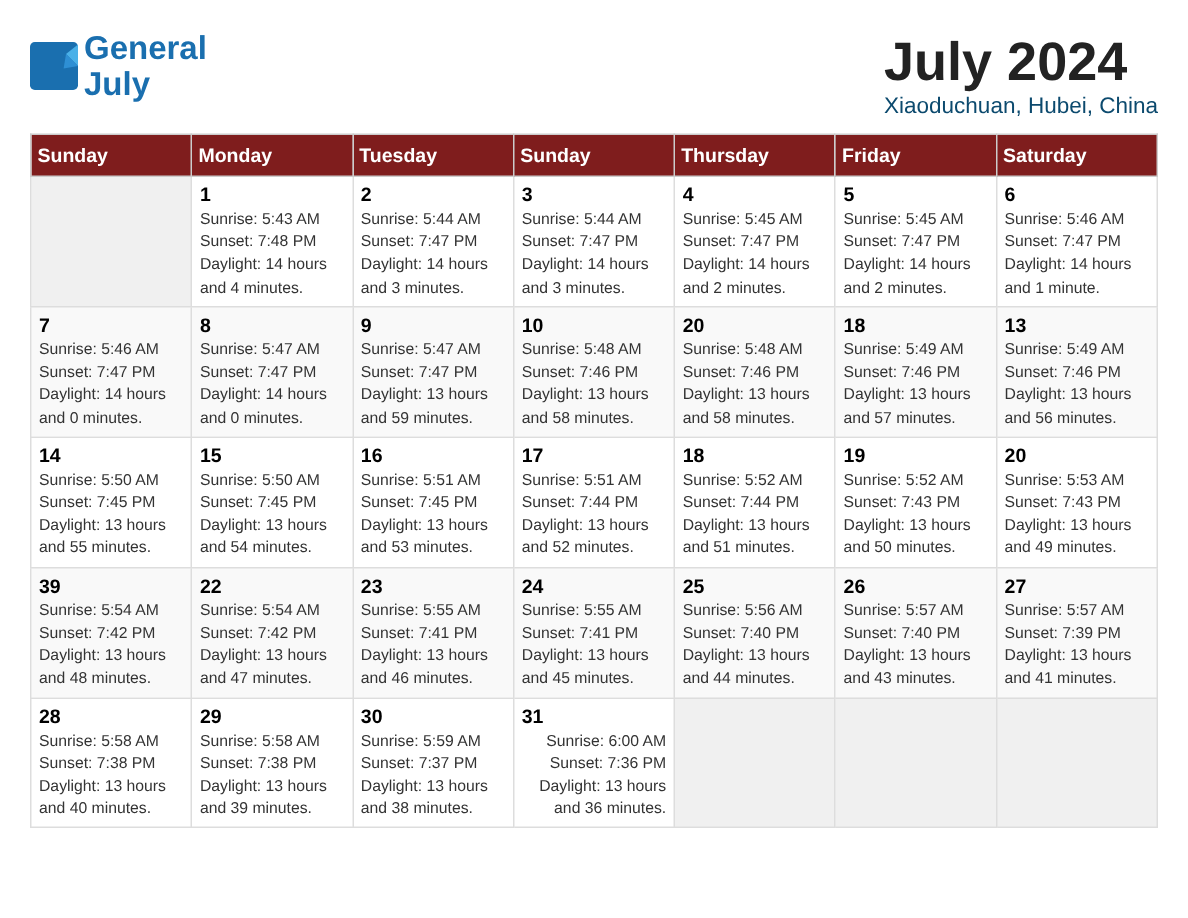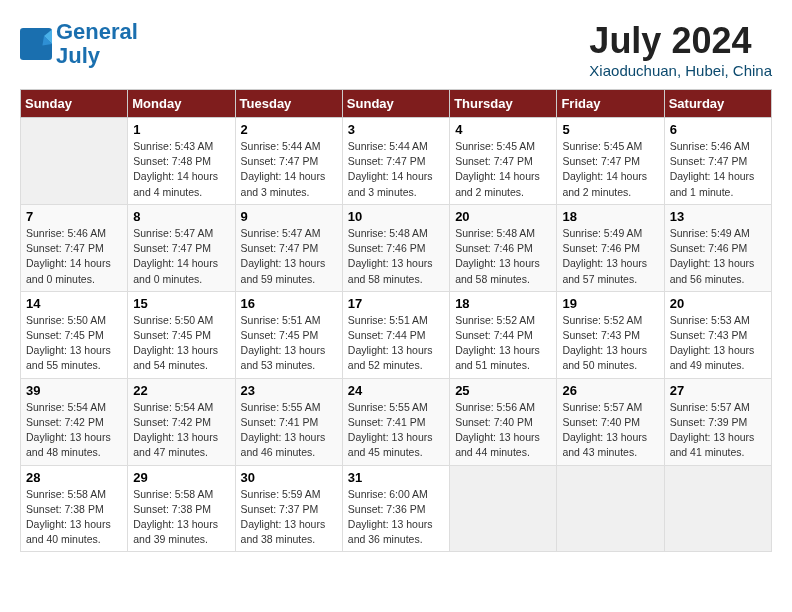--- a/index.html
+++ b/index.html
@@ -334,21 +334,21 @@
         </td>
         <td>
           <span class="day-num">30</span>
           <div class="day-info" style="white-space: pre-line;">Sunrise: 5:59 AM
 Sunset: 7:37 PM
 Daylight: 13 hours
 and 38 minutes.</div>
         </td>
         <td>
           <span class="day-num">31</span>
-          <div class="day-info" style="white-space: pre-line;">Sunrise: 6:00 AM
+          <div class="day-info" style="white-space: pre-line; text-align: right;">Sunrise: 6:00 AM
 Sunset: 7:36 PM
 Daylight: 13 hours
 and 36 minutes.</div>
         </td>
         <td class="empty"></td>
         <td class="empty"></td>
         <td class="empty"></td>
       </tr>
     </tbody>
 </table>

